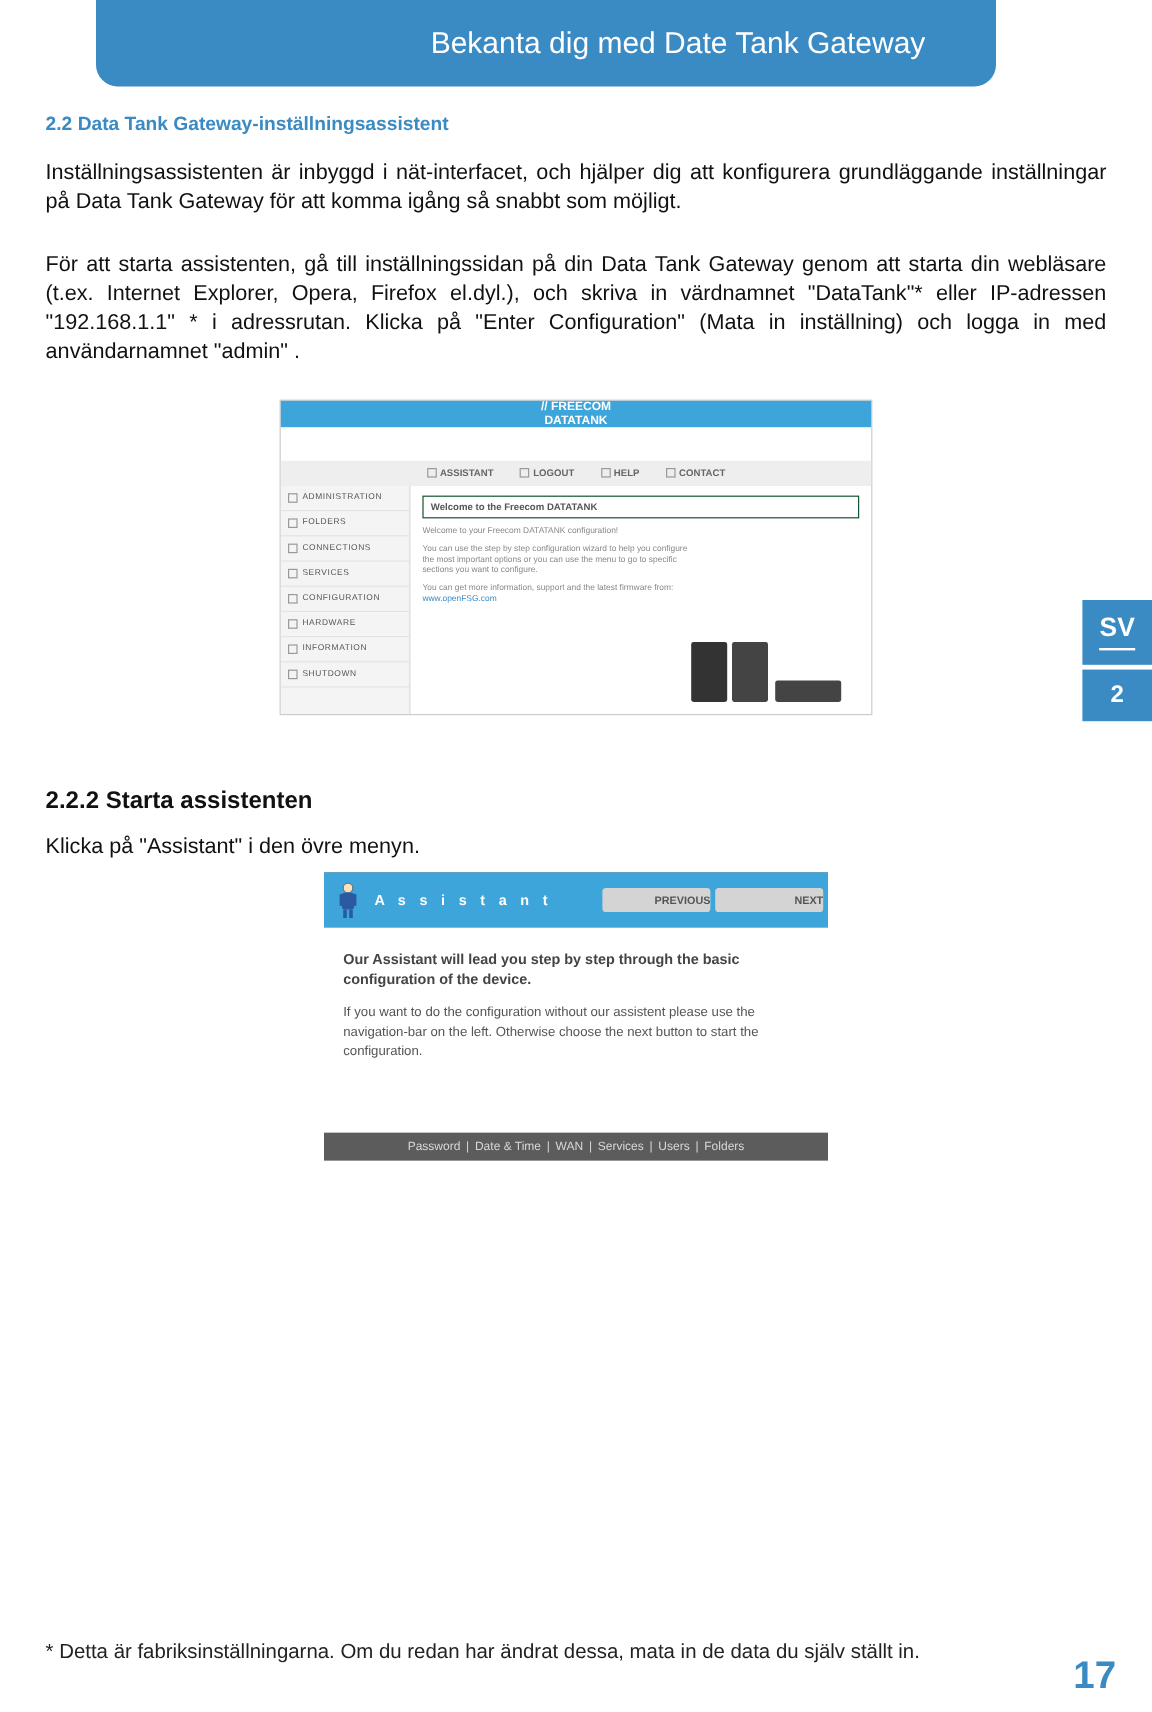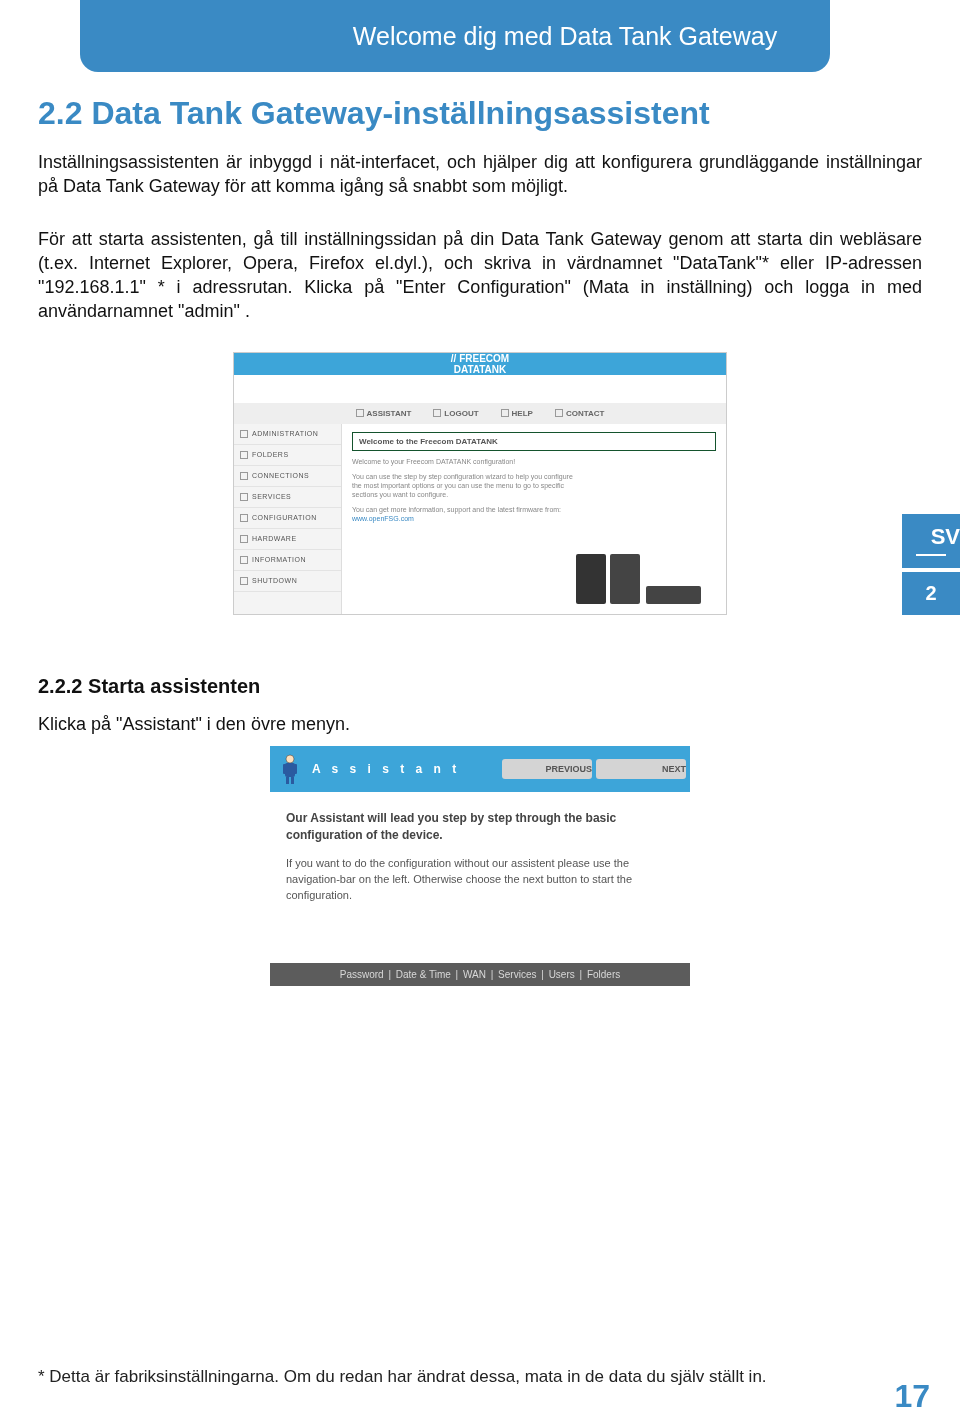--- a/index.html
+++ b/index.html
@@ -26,21 +26,21 @@
     align-items: center;
     justify-content: center;
     padding-left: 220px;
     font-weight: 400;
   }
   .main {
     padding: 95px 38px 0 38px;
   }
   h2.section-title {
     color: #3a8ac4;
-    font-size: 32px;
+    font-size: 16px;
     font-weight: 700;
     margin-bottom: 18px;
   }
   .body-text {
     font-size: 18px;
     line-height: 1.35;
     text-align: justify;
     margin-bottom: 28px;
     color: #111;
   }
@@ -54,23 +54,22 @@
     position: absolute;
     right: 0;
     top: 500px;
     width: 58px;
   }
   .side-sv {
     background: #3a8ac4;
     color: #fff;
     font-size: 22px;
     font-weight: 700;
-    text-align: right;
+    text-align: center;
     padding: 10px 0 4px 0;
-    margin-top: 14px;
   }
   .side-sv-underline {
     width: 30px;
     height: 2px;
     background: #fff;
     margin: 4px auto 8px auto;
   }
   .side-num {
     background: #3a8ac4;
     color: #fff;
@@ -237,21 +236,21 @@
     font-size: 32px;
     font-weight: 700;
     color: #3a8ac4;
   }
   .icon-sq { width:8px; height:8px; border:1px solid #999; display:inline-block; flex-shrink:0;}
 </style>
 </head>
 <body>
 
 <div class="header-tab">
-  <span>Welcome dig med Data Tank Gateway</span>
+  <span>Bekanta dig med Date Tank Gateway</span>
 </div>
 
 <div class="side-tab">
   <div class="side-sv">
     <span>SV</span>
     <div class="side-sv-underline"></div>
   </div>
   <div class="side-num">2</div>
 </div>
 

